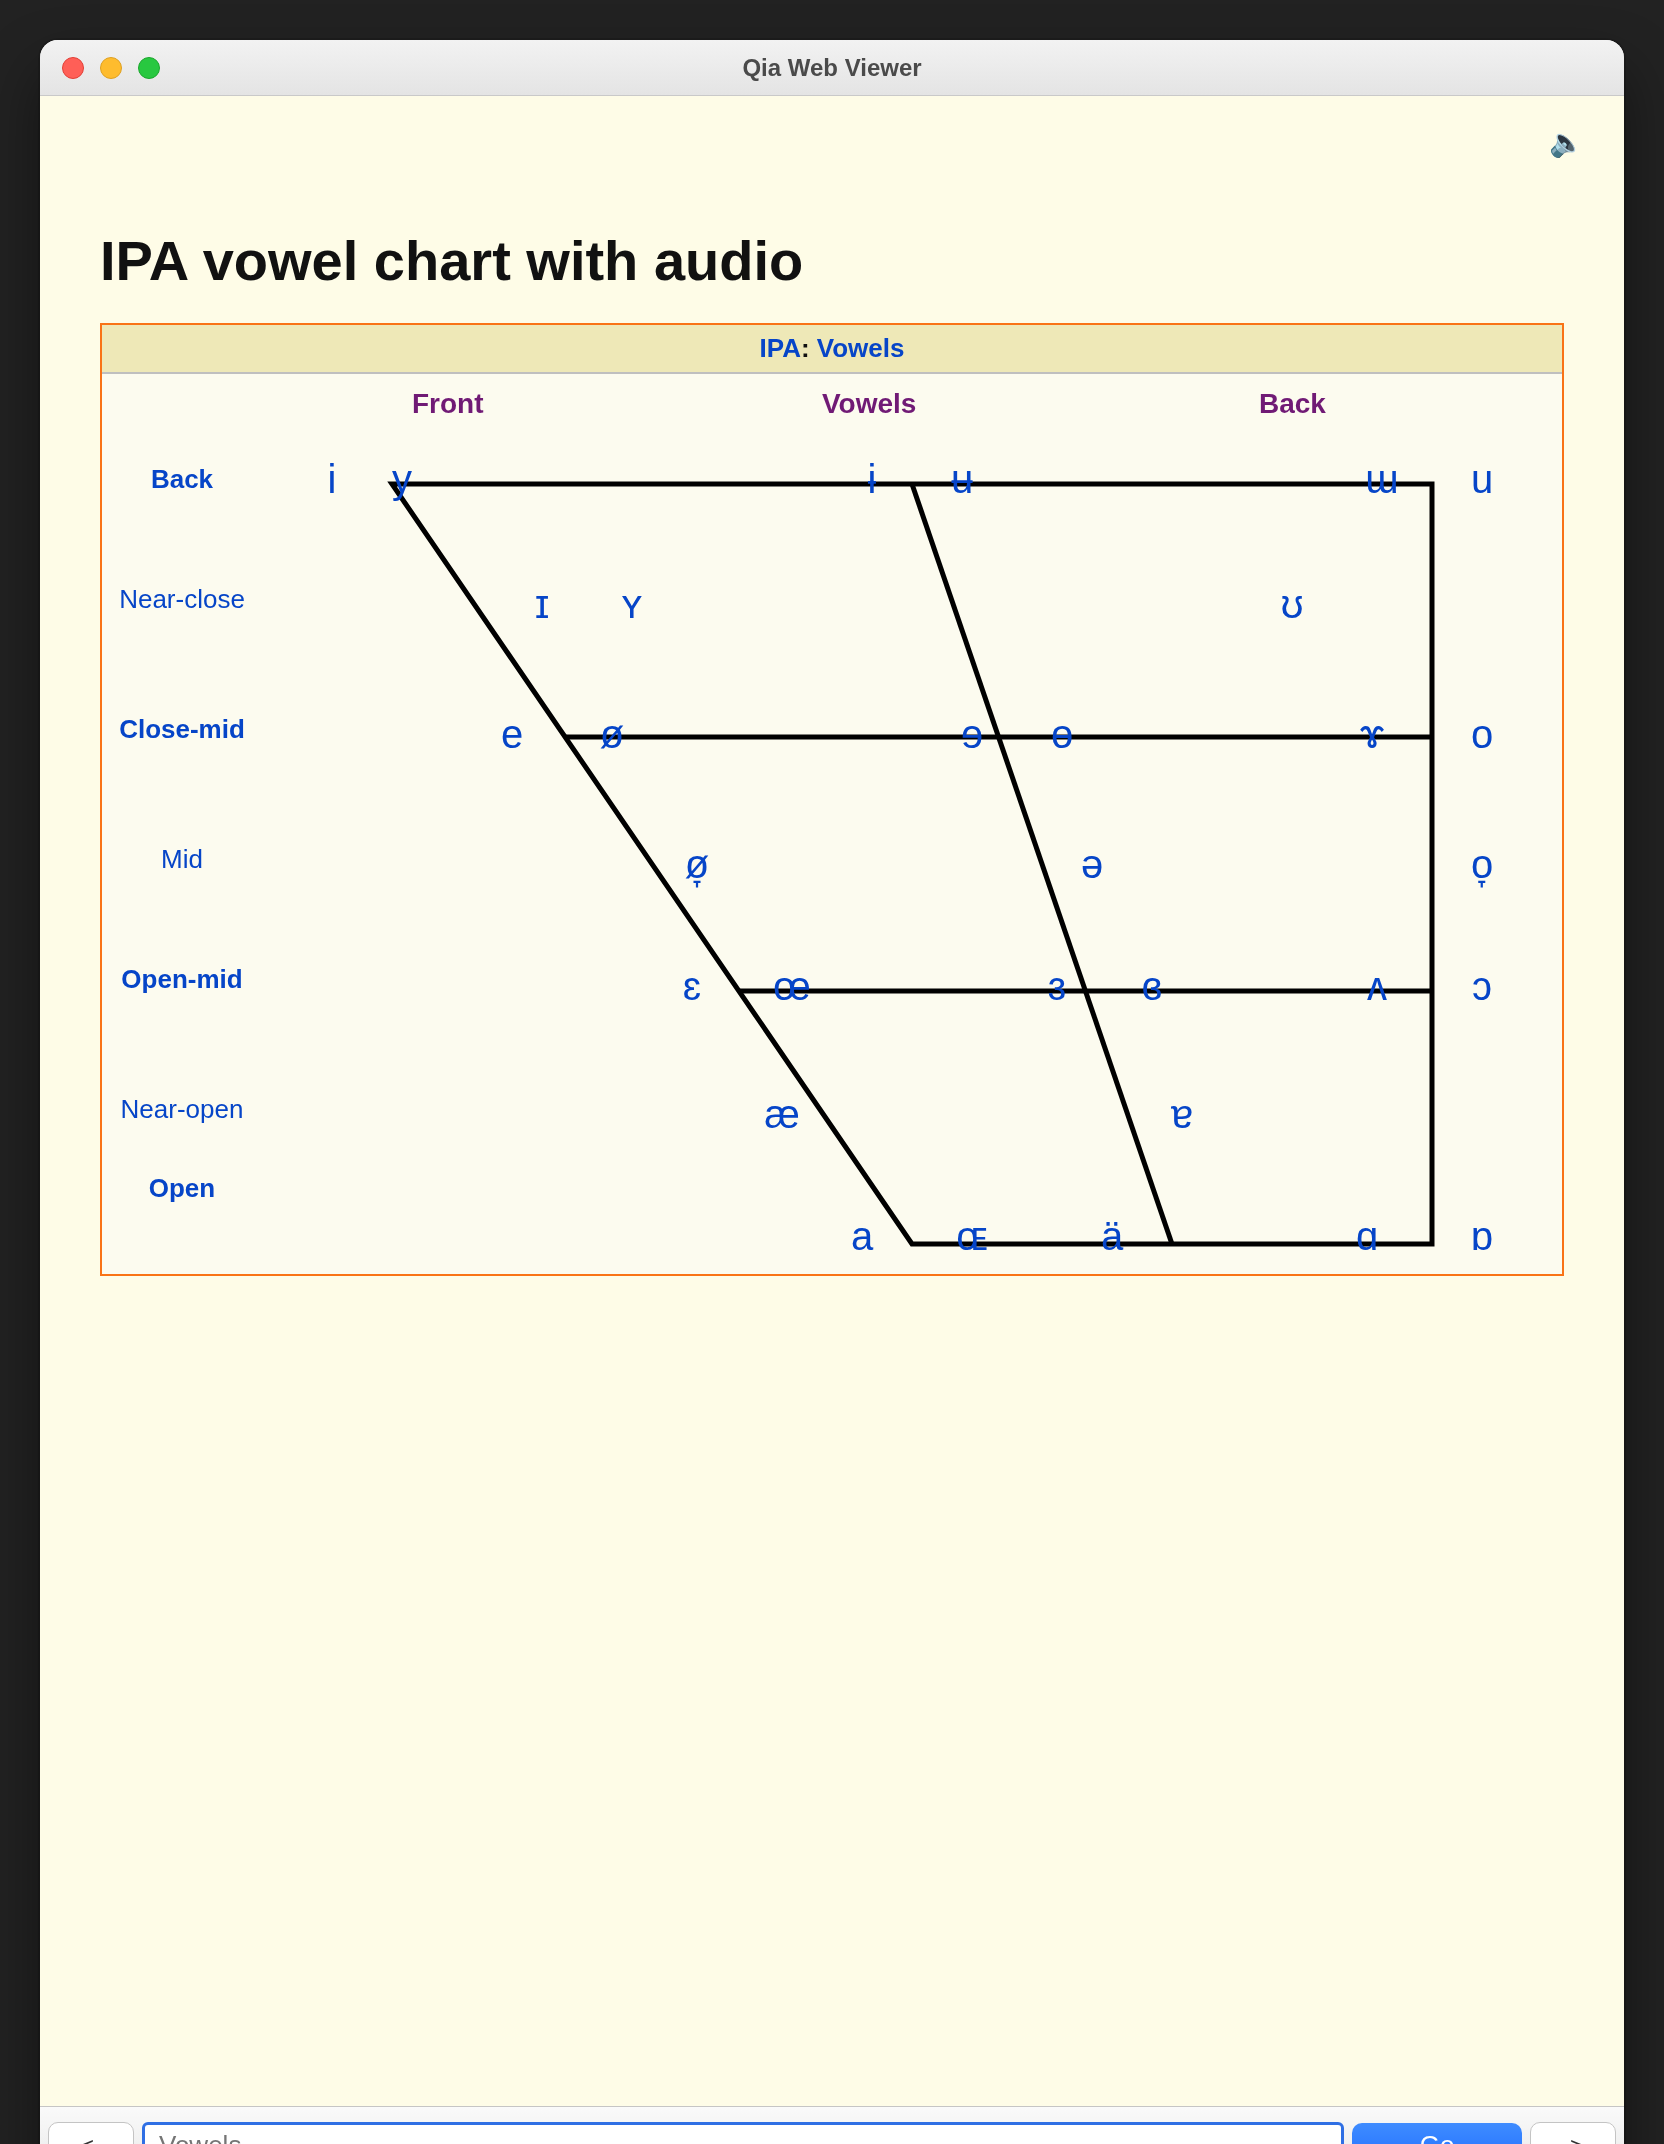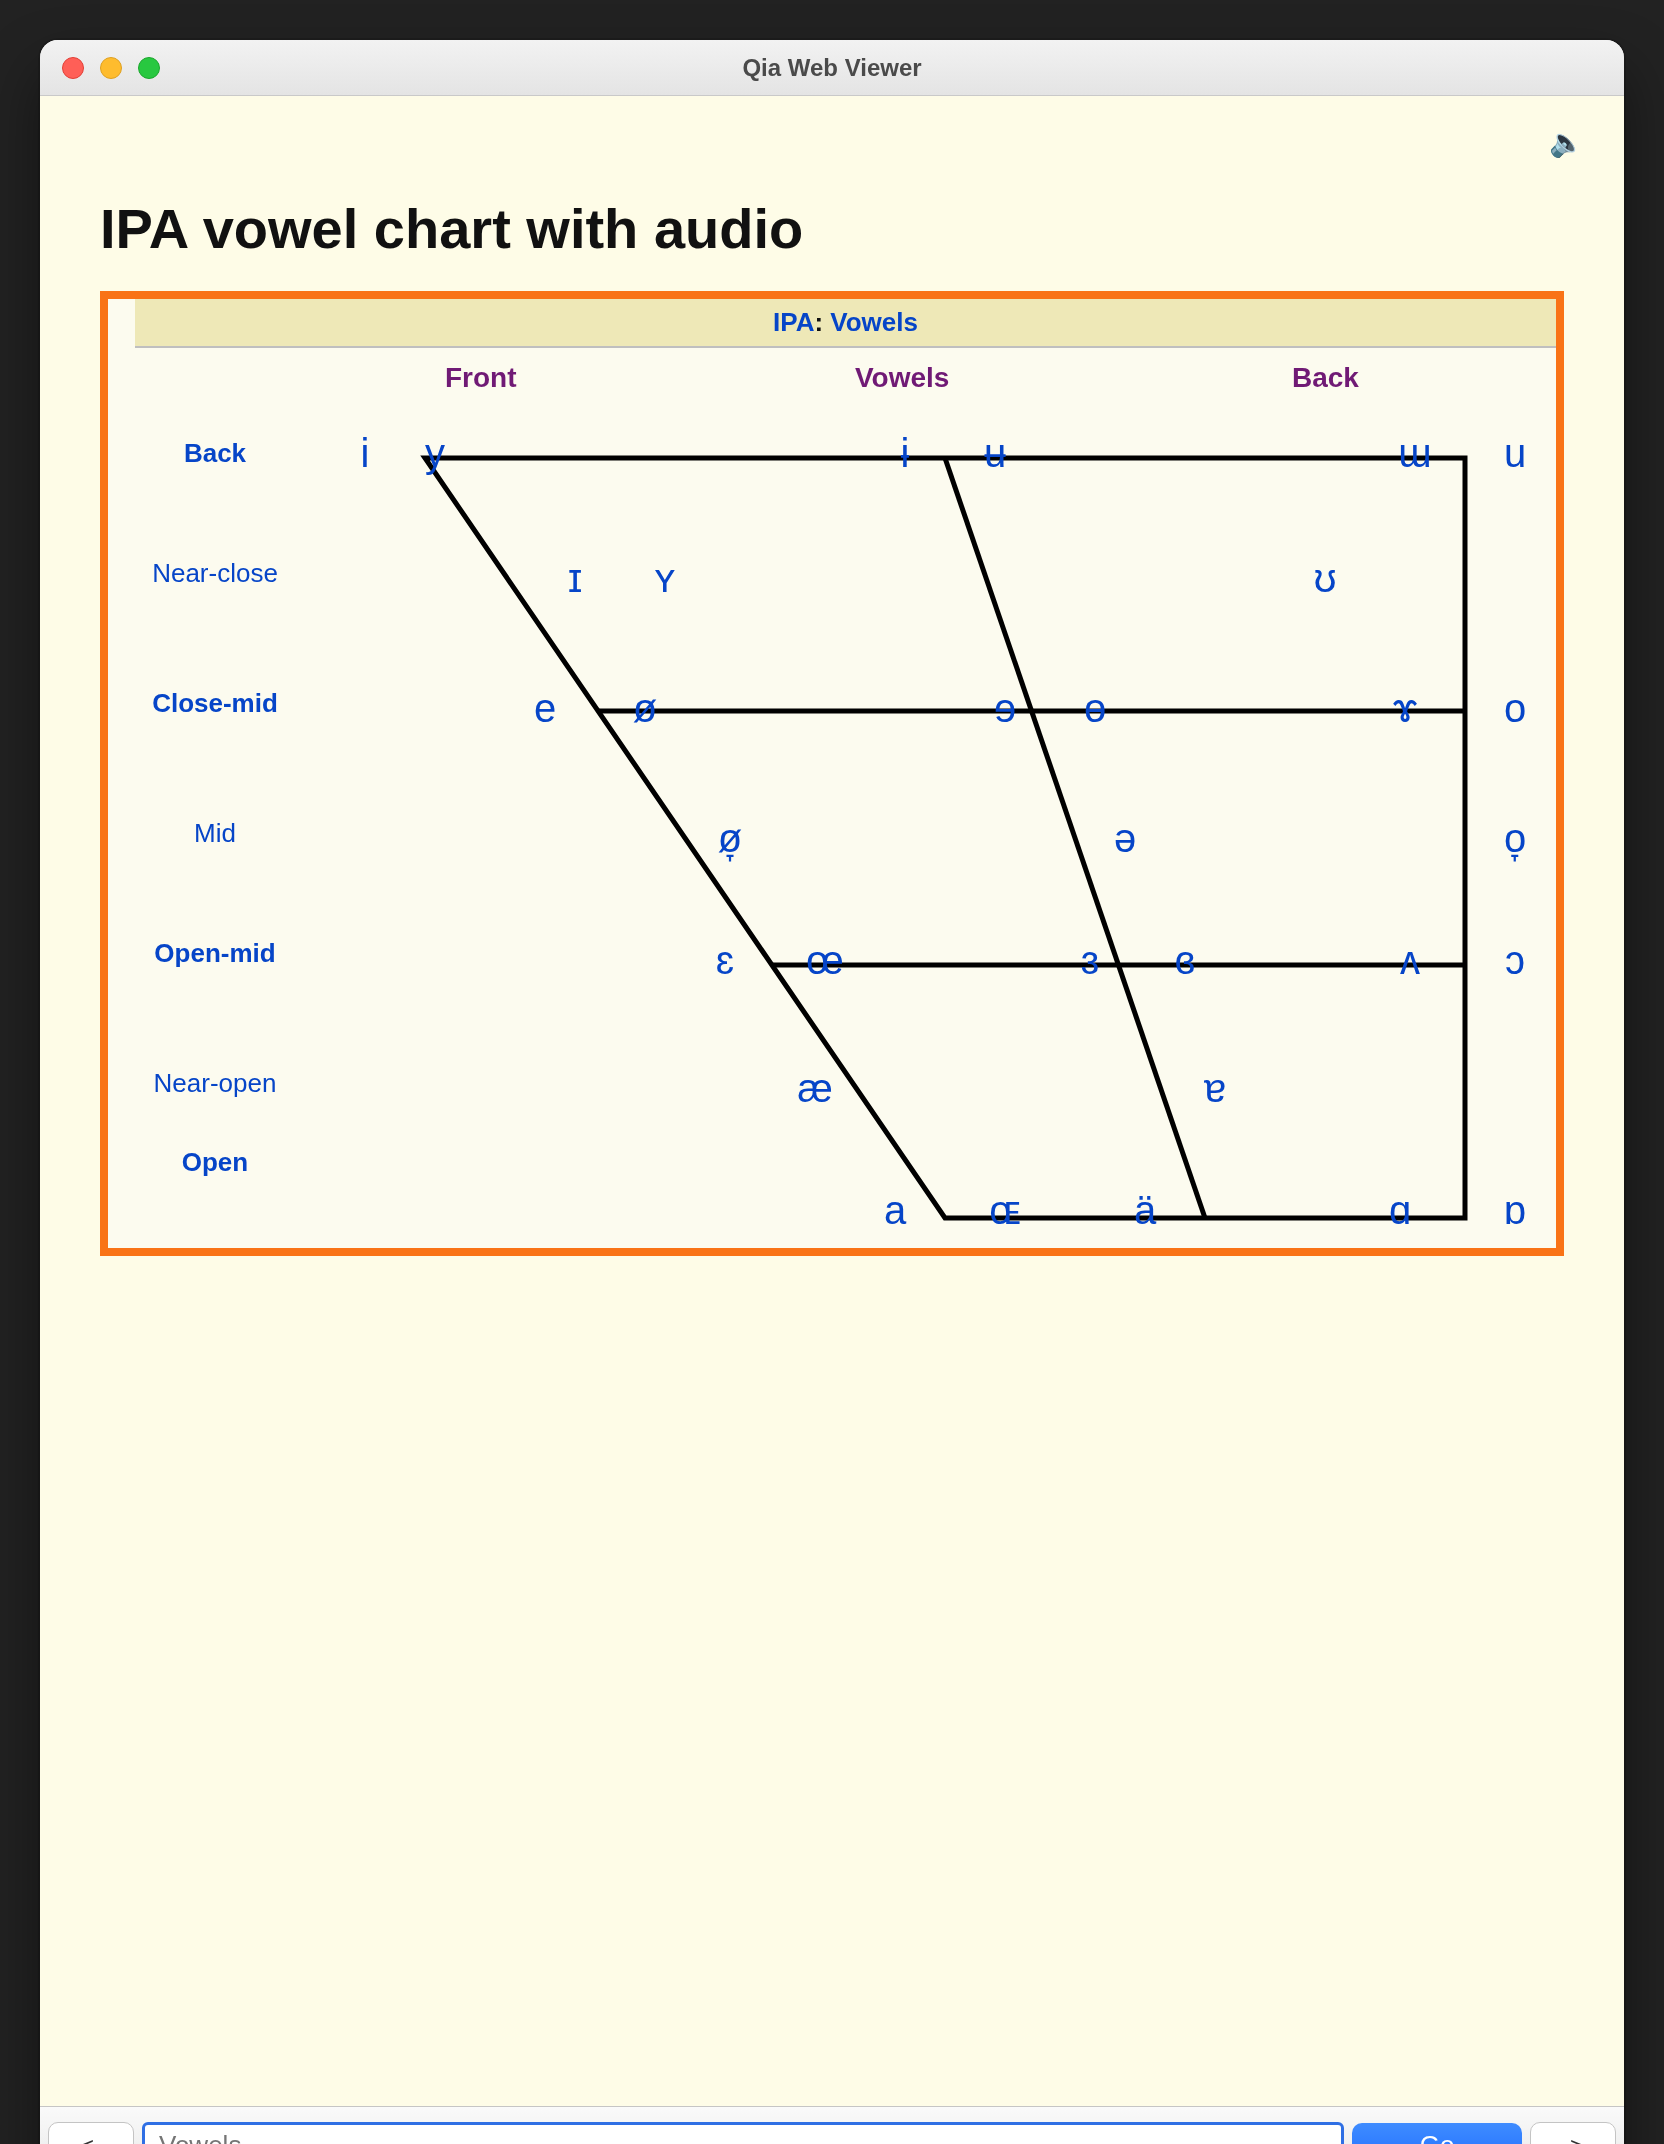--- a/index.html
+++ b/index.html
@@ -41,29 +41,29 @@
     background:#fefce7;
     overflow:auto;
     position:relative;
   }
   .speaker {
     position:absolute; top:30px; right:40px;
     font-size:28px; color:#555;
   }
   .page {
     padding:60px 60px 30px 60px;
+    margin-top:32px;
   }
   h1.pagetitle {
     font-size:56px; font-weight:700; color:#111; margin:40px 0 30px 0;
     font-family:"Helvetica Neue",Arial,sans-serif;
   }
   .chartbox {
-    border:8px solid #f97316;
+    border:2px solid #f97316;
     background:#fcfbef;
-    padding-left:27px;
   }
   .chartbox .hdr {
     background:#eee8b7;
     border-bottom:2px solid #bfbfbf;
     text-align:center;
     font-size:26px;
     padding:8px 0;
     color:#111;
   }
   .chartbox .hdr a { color:#0645c8; font-weight:700; text-decoration:none; }

